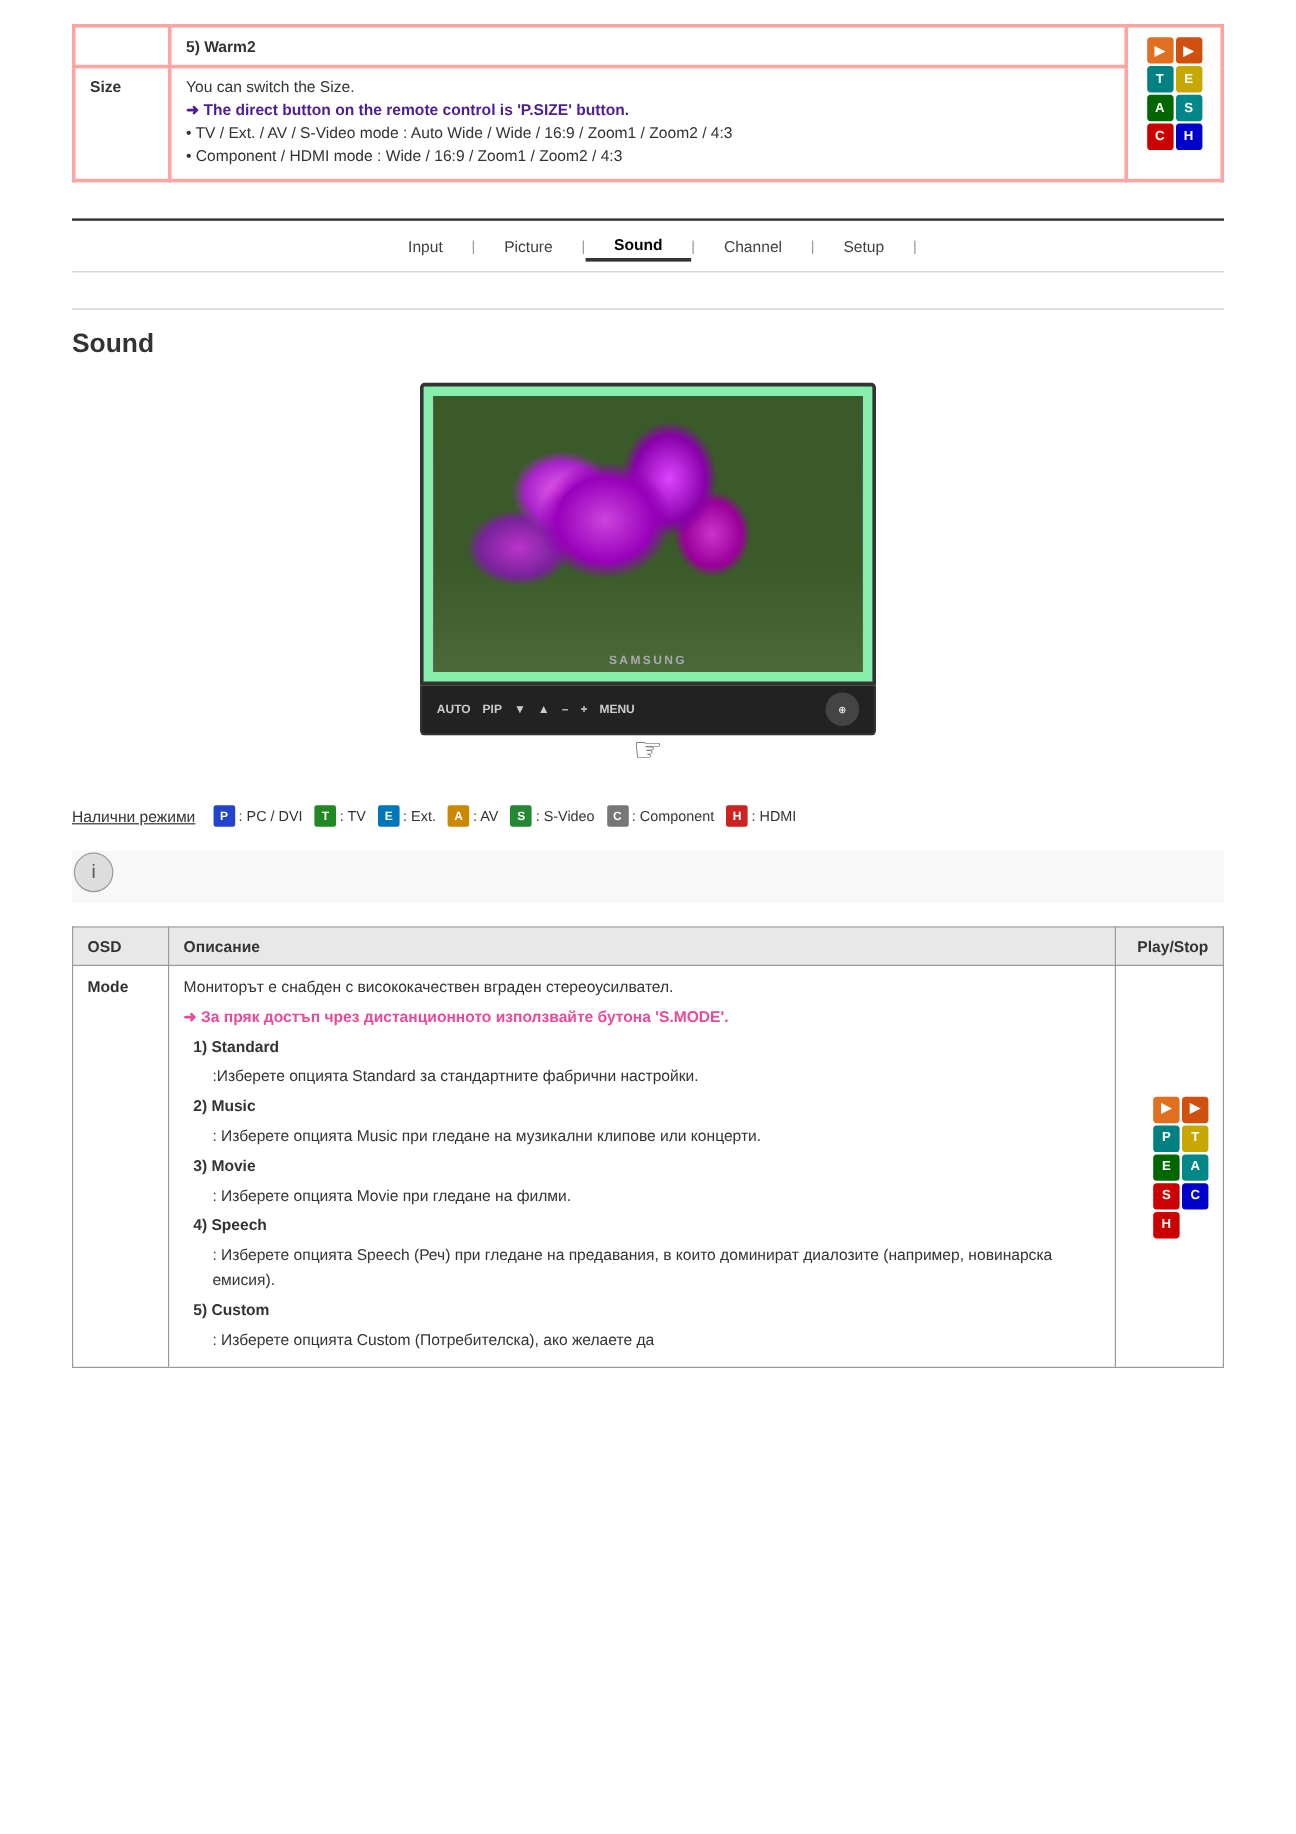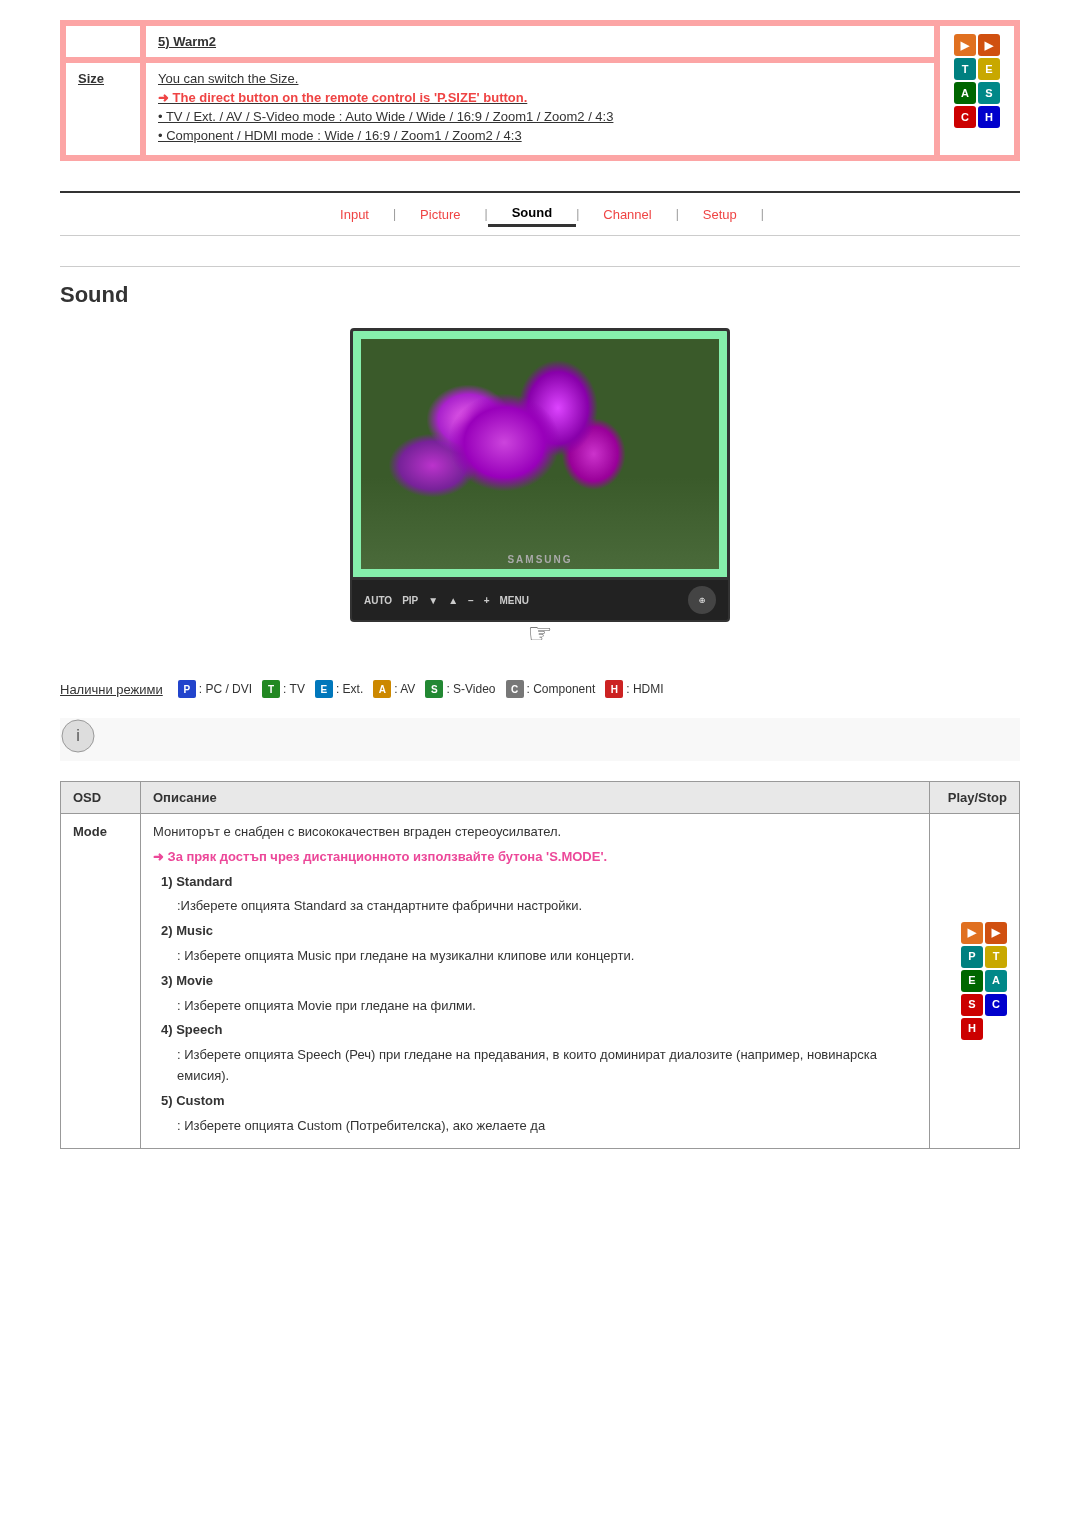--- a/index.html
+++ b/index.html
@@ -16,45 +16,44 @@
       padding: 20px 60px;
     }
 
     
     .top-table {
       width: 100%;
       border-collapse: collapse;
       margin-bottom: 30px;
     }
     .top-table td, .top-table th {
-      border: 6px solid #fca5a5;
+      border: 3px solid #fca5a5;
       padding: 8px 12px;
       vertical-align: top;
-      text-decoration: underline;
     }
     .warm2-label {
       border-right: none;
       border-bottom: none;
       width: 80px;
     }
     .warm2-content {
       border-left: none;
       border-bottom: none;
     }
     .size-label {
       font-weight: bold;
       width: 80px;
       border-top: none;
     }
     .size-content {
       border-top: none;
       margin-top: 44px;
     }
     .size-content p { margin-bottom: 4px; }
-    .size-content .direct { color: #ef4444; font-weight: bold; }
+    .size-content .direct { color: #4c1d95; font-weight: bold; }
     .icon-badge {
       border: 1px solid #999;
       border-left: none;
       border-top: none;
       width: 80px;
       text-align: center;
       vertical-align: middle;
     }
     .badge-grid {
       display: inline-grid;
@@ -88,21 +87,21 @@
       justify-content: center;
       border-top: 2px solid #333;
       border-bottom: 1px solid #ccc;
       padding: 8px 0;
       margin-bottom: 30px;
       gap: 0;
     }
     .nav-item {
       padding: 4px 24px;
       font-size: 13px;
-      color: #ef4444;
+      color: #404040;
       position: relative;
     }
     .nav-item.active {
       font-weight: bold;
       color: #000;
       border-bottom: 3px solid #333;
     }
     .nav-sep {
       color: #999;
       font-size: 12px;

